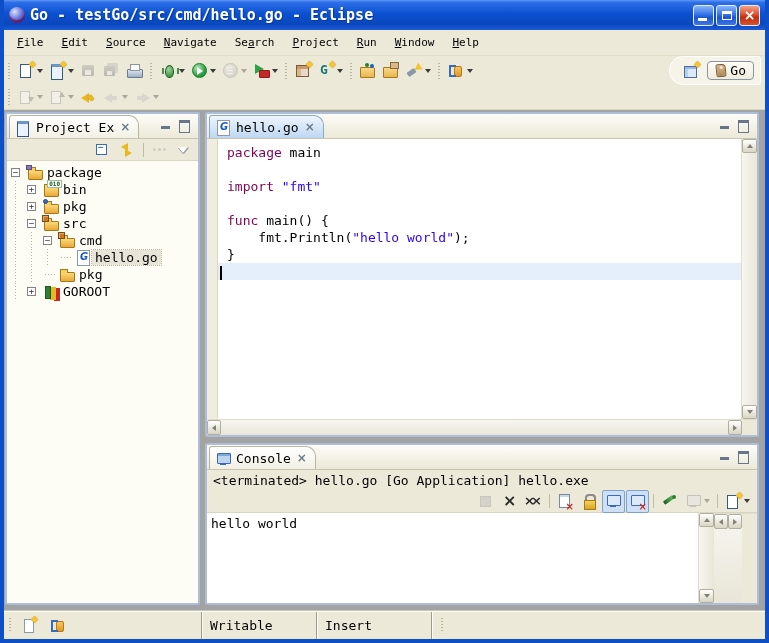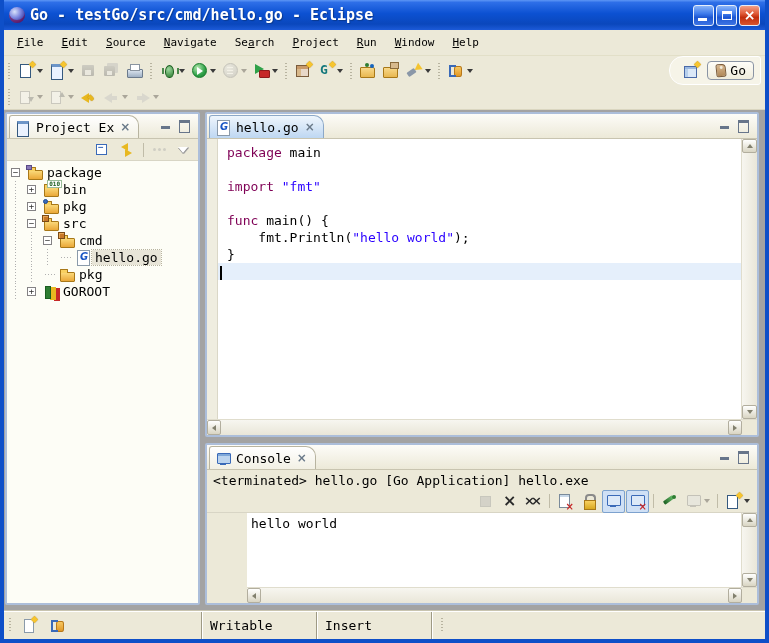--- a/index.html
+++ b/index.html
@@ -185,21 +185,21 @@
   .tri-rt{border-top:3px solid transparent;border-bottom:3px solid transparent;border-left:4px solid #82806E;}
   
   .ic-problems::before{left:2px;top:2px;width:11px;height:12px;background:#fff;border:1px solid #8A9AAA;}
   .ic-problems::after{left:4px;top:5px;width:4px;height:4px;border-radius:50%;background:#D84A18;box-shadow:4px 4px 0 -1px #E8B820;}
   .ic-history::before{left:2px;top:2px;width:10px;height:12px;background:#F8F4E8;border:1px solid #A89868;}
   .ic-history::after{left:6px;top:6px;width:7px;height:7px;border-radius:50%;background:#DCE9F8;border:1px solid #3A6AB8;}
   .ic-consoleview::before{left:2px;top:3px;width:12px;height:9px;background:#BCD4EE;border:1px solid #3A6AB8;border-radius:1px;box-shadow:inset 0 2px 0 #7FA8D8;}
   .ic-consoleview::after{left:5px;top:13px;width:6px;height:2px;background:#3A6AB8;}
   .console-status{height:20px;flex:0 0 20px;display:flex;align-items:center;padding:0 6px;background:#ECE9D8;font-size:13px;white-space:nowrap;overflow:hidden;}
   .console-toolbar{height:23px;flex:0 0 23px;display:flex;align-items:center;justify-content:flex-end;background:#ECE9D8;padding-right:4px;gap:1px;border-bottom:1px solid #D8D5C5;}
-  .console-body{flex:1;display:flex;flex-direction:column;min-height:0;background:#fff;margin-left:40px;}
+  .console-body{flex:1;display:flex;flex-direction:row;min-height:0;background:#fff;}
   .console-mid{flex:1;display:flex;min-height:0;}
   .console-out{flex:1;padding:3px 4px;font:13px/16px "DejaVu Sans Mono",monospace;white-space:pre;}
   
   .statusbar{height:28px;flex:0 0 28px;display:flex;align-items:stretch;background:#ECE9D8;border-top:1px solid #FFFFFF;box-shadow:0 -1px 0 #C8C4B0;}
   .sb-cell{display:flex;align-items:center;padding:0 8px;font-size:13px;}
   .sb-cell+.sb-cell{border-left:1px solid #9E9A84;box-shadow:inset 1px 0 0 #FFFFFF;}
   .sb-cell.icons{flex:0 0 197px;gap:6px;padding-left:4px;}
   .sb-cell.writable{flex:0 0 115px;}
   .sb-cell.insertmode{flex:0 0 115px;}
   .sb-cell.rest{flex:1;}

